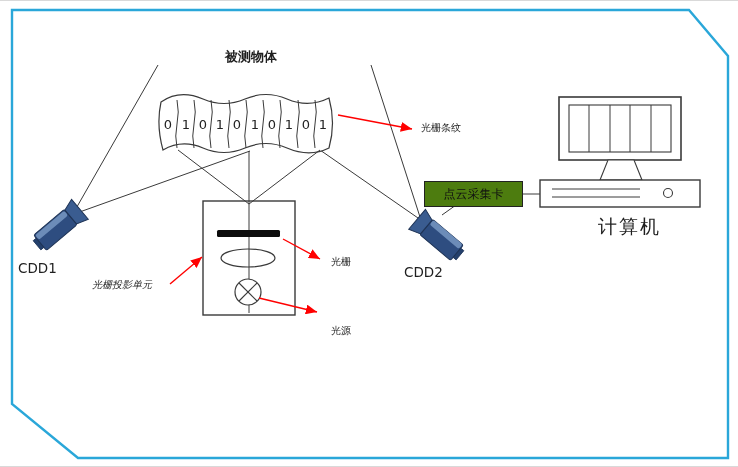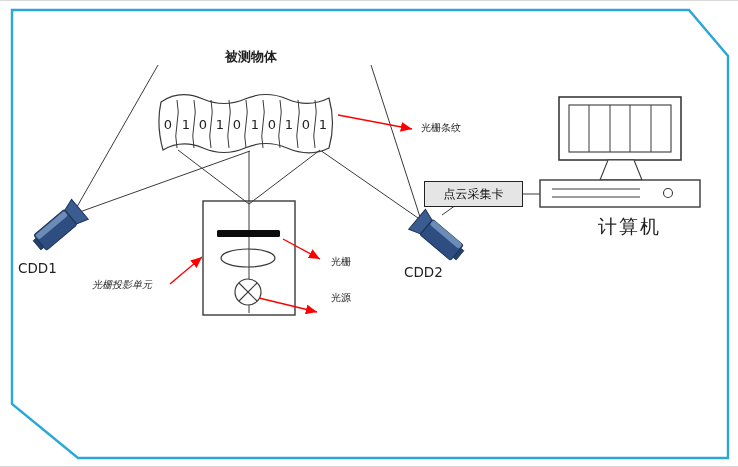--- a/index.html
+++ b/index.html
@@ -5,21 +5,21 @@
   html,body{margin:0;padding:0;background:#ffffff;}
   .stage{
     position:relative;width:738px;height:467px;background:#fff;overflow:hidden;
     font-family:"DejaVu Sans",sans-serif;box-sizing:border-box;
     border-top:1px solid #d9d9d9;border-bottom:1px solid #d9d9d9;
   }
   .stage svg{position:absolute;left:0;top:0;}
   .lbl{position:absolute;color:#1f1f1f;font-size:13px;line-height:1.15;white-space:nowrap;}
   .lbl.small{font-size:10px;}
   .cardbox{
-    position:absolute;border:1.4px solid #222;background:#e5e5e5;
+    position:absolute;border:1.4px solid #222;background:#4d7c0f;
     display:flex;align-items:center;justify-content:center;
     font-size:12px;color:#111;white-space:nowrap;
   }
   .title{position:absolute;color:#ff0000;font-weight:bold;font-size:15.5px;letter-spacing:1px;white-space:nowrap;}
   svg text{font-family:"DejaVu Sans",sans-serif;fill:#222;}
 </style>
 </head>
 <body>
 
 <div class="stage">
@@ -130,17 +130,17 @@
       <line x1="259" y1="297" x2="317" y2="311" marker-end="url(#arrow-red)"></line>
     </g>
   </svg>
 
   <div class="lbl" style="left:225px;top:49px;font-weight:bold;">被测物体</div>
   <div class="lbl small" style="left:421px;top:121px;">光栅条纹</div>
   <div class="lbl" style="left:18px;top:260px;font-size:13.5px;">CDD1</div>
   <div class="lbl" style="left:404px;top:264px;font-size:13.5px;">CDD2</div>
   <div class="lbl small" style="left:92px;top:278px;font-style:italic;">光栅投影单元</div>
   <div class="lbl small" style="left:331px;top:255px;">光栅</div>
-  <div class="lbl small" style="left:331px;top:291px;text-align:center;">光源</div>
+  <div class="lbl small" style="left:331px;top:324px;text-align:center;">光源</div>
   <div class="cardbox" style="left:424px;top:180px;width:97px;height:24px;">点云采集卡</div>
   <div class="lbl" style="left:598px;top:215px;letter-spacing:2px;font-size:19px;">计算机</div>
 
 </div>
 
 </body></html>

